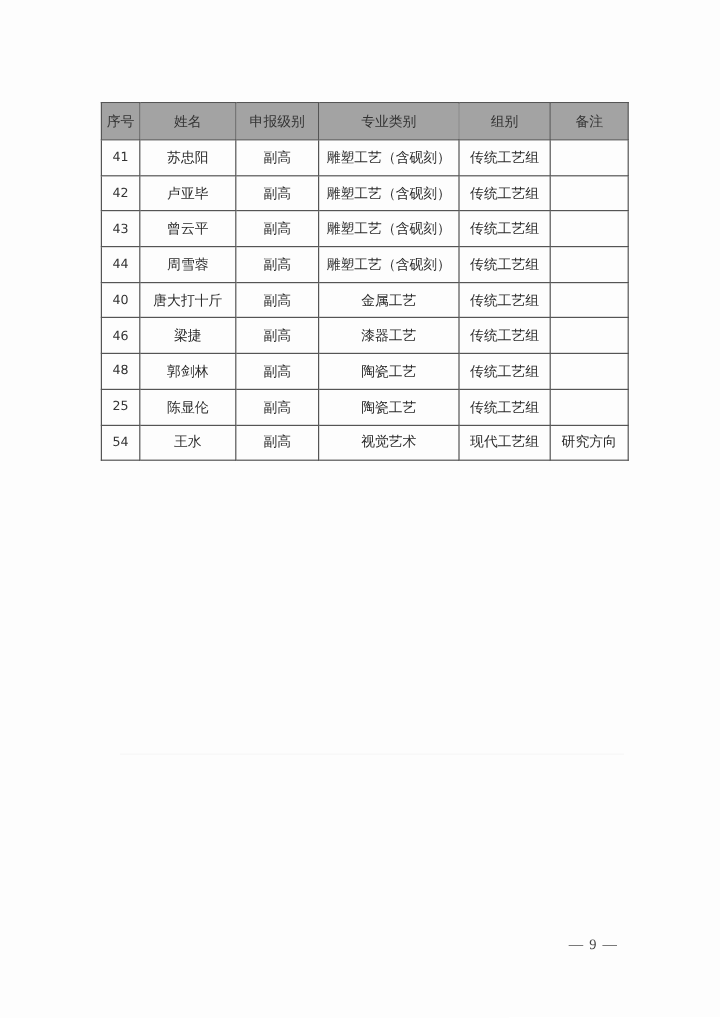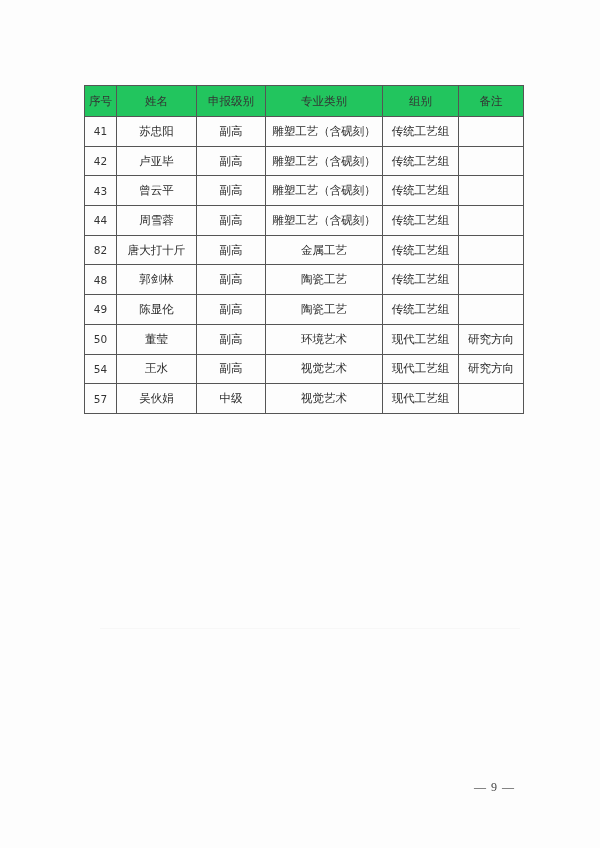--- a/index.html
+++ b/index.html
@@ -40,21 +40,21 @@
     table.roster td {
       border: 1px solid #555;
       text-align: center;
       vertical-align: middle;
       padding: 0;
       white-space: nowrap;
       overflow: hidden;
     }
     table.roster thead th {
       height: 30px;
-      background: #22c55e;
+      background: #a3a3a3;
       font-weight: normal;
       color: #333;
     }
     table.roster tbody td {
       height: 28.7px;
     }
     table.roster td.no {
       font-family: "DejaVu Sans", "Liberation Sans", sans-serif;
       font-size: 10.5px;
       color: #333;
@@ -129,66 +129,58 @@
       </tr>
       <tr>
         <td class="no">44</td>
         <td>周雪蓉</td>
         <td>副高</td>
         <td>雕塑工艺（含砚刻）</td>
         <td>传统工艺组</td>
         <td></td>
       </tr>
       <tr>
-        <td class="no">82</td>
+        <td class="no">40</td>
         <td>唐大打十斤</td>
         <td>副高</td>
         <td>金属工艺</td>
+        <td>传统工艺组</td>
+        <td></td>
+      </tr>
+      <tr>
+        <td class="no">46</td>
+        <td>梁捷</td>
+        <td>副高</td>
+        <td>漆器工艺</td>
         <td>传统工艺组</td>
         <td></td>
       </tr>
       <tr>
         <td class="no">48</td>
         <td>郭剑林</td>
         <td>副高</td>
         <td>陶瓷工艺</td>
         <td>传统工艺组</td>
         <td></td>
       </tr>
       <tr>
-        <td class="no">49</td>
+        <td class="no">25</td>
         <td>陈显伦</td>
         <td>副高</td>
         <td>陶瓷工艺</td>
         <td>传统工艺组</td>
         <td></td>
-      </tr>
-      <tr>
-        <td class="no">50</td>
-        <td>董莹</td>
-        <td>副高</td>
-        <td>环境艺术</td>
-        <td>现代工艺组</td>
-        <td>研究方向</td>
       </tr>
       <tr>
         <td class="no">54</td>
         <td>王水</td>
         <td>副高</td>
         <td>视觉艺术</td>
         <td>现代工艺组</td>
         <td>研究方向</td>
-      </tr>
-      <tr>
-        <td class="no">57</td>
-        <td>吴伙娟</td>
-        <td>中级</td>
-        <td>视觉艺术</td>
-        <td>现代工艺组</td>
-        <td></td>
       </tr>
     </tbody>
   </table>
 
   <div class="ghost"></div>
 
   <div class="page-number">— 9 —</div>
 </div>
 
 </body></html>

